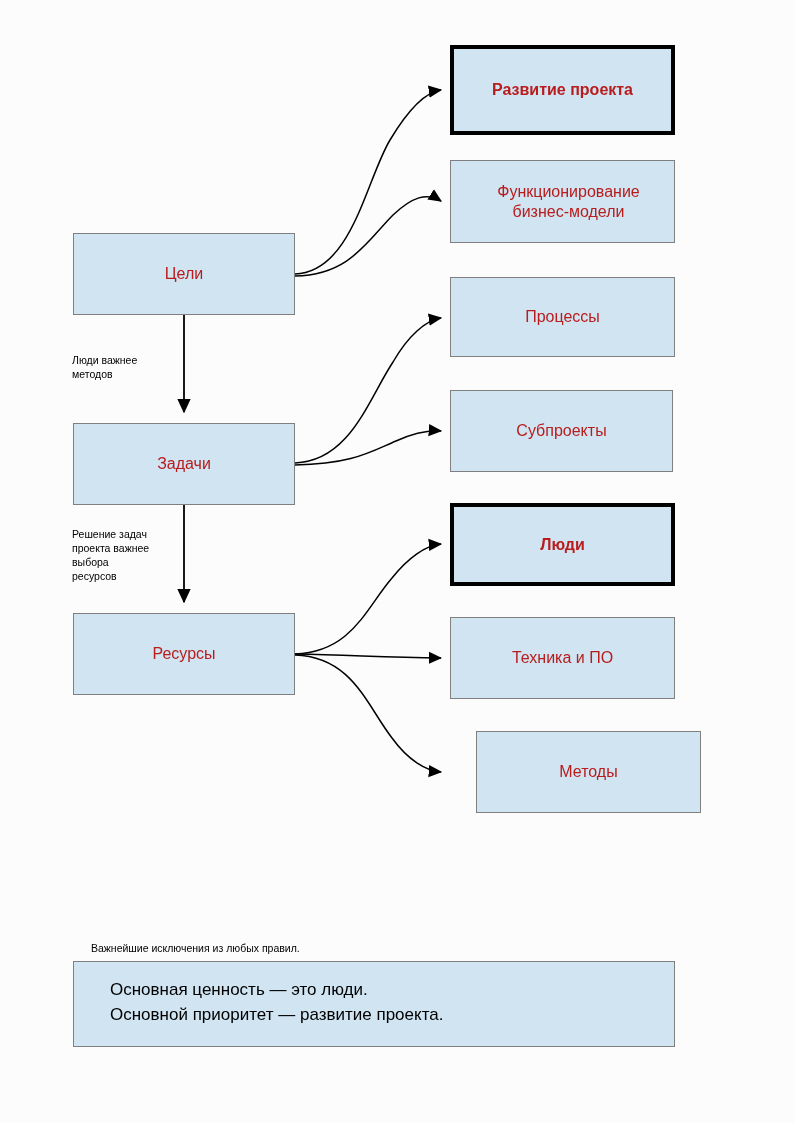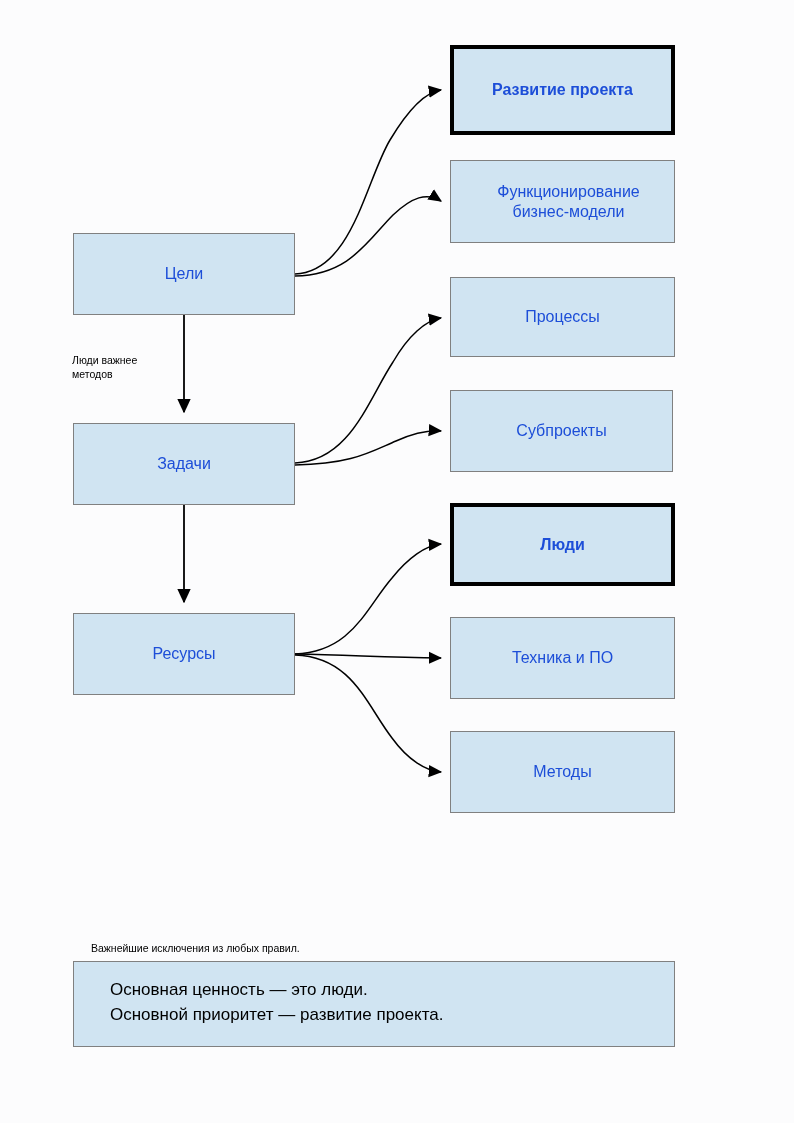--- a/index.html
+++ b/index.html
@@ -25,21 +25,21 @@
   }
   .node {
     position: absolute;
     box-sizing: border-box;
     background: #d0e4f2;
     border: 1px solid #808080;
     display: flex;
     align-items: center;
     justify-content: center;
     text-align: center;
-    color: #1d4ed8;
+    color: #b91c1c;
     font-size: 16px;
     line-height: 1.25;
     white-space: pre-line;
   }
   .node.emphasis {
     border: 4px solid #000000;
     font-weight: bold;
   }
   .edge-label {
     position: absolute;
@@ -124,24 +124,28 @@
   </div>
   <div class="node" style="left:450px; top:390px; width:223px; height:82px;">
     <span>Субпроекты</span>
   </div>
   <div class="node emphasis" style="left:450px; top:503px; width:225px; height:83px;">
     <span>Люди</span>
   </div>
   <div class="node" style="left:450px; top:617px; width:225px; height:82px;">
     <span>Техника и ПО</span>
   </div>
-  <div class="node" style="left:450px; top:731px; width:225px; height:82px;">
+  <div class="node" style="left:476px; top:731px; width:225px; height:82px;">
     <span>Методы</span>
   </div>
 
   <div class="edge-label" style="left:72px; top:354px;">Люди важнее
 методов</div>
+  <div class="edge-label" style="left:72px; top:528px;">Решение задач
+проекта важнее
+выбора
+ресурсов</div>
 
   <div class="callout-caption" style="left:79px; top:942px;margin-left:12px;">Важнейшие исключения из любых правил.</div>
   <div class="callout" style="left:73px; top:961px; width:602px; height:86px;padding-left:36px;">Основная ценность — это люди.
 Основной приоритет — развитие проекта.</div>
 
 </div>
 
 </body></html>

